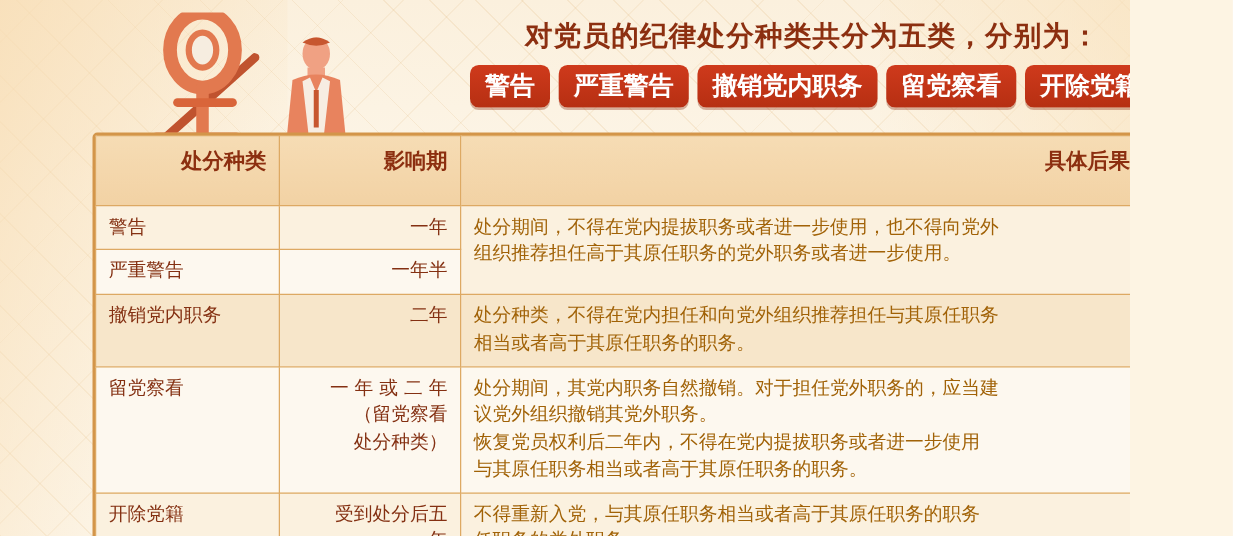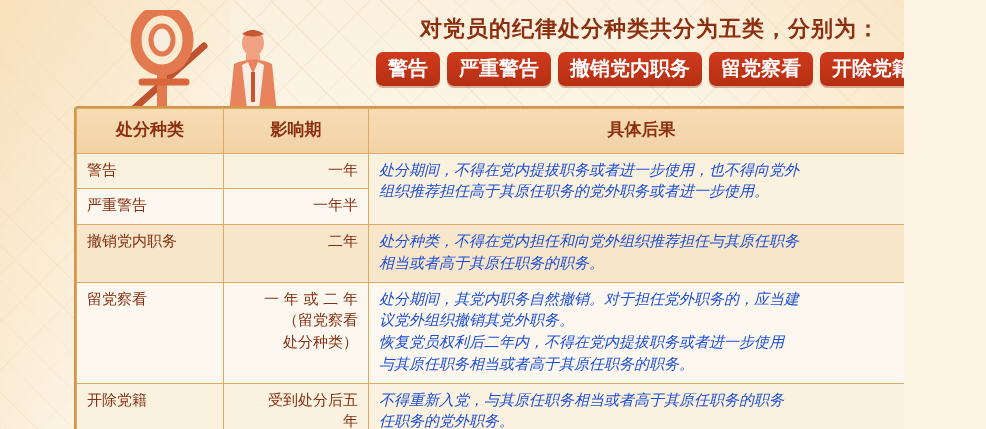--- a/index.html
+++ b/index.html
@@ -124,36 +124,36 @@
     padding: 6px 10px 7px 10px;
     font-size: 15px;
     color: #7e2a0c;
     line-height: 1.45;
   }
   thead th {
     background: linear-gradient(180deg, #f6dcb4 0%, #f2d2a4 100%);
     font-size: 17px;
     font-weight: bold;
     color: #8c2f10;
-    text-align: center;
-    padding: 8px 10px 11px 10px;
+    text-align: right;
+    padding: 8px 10px 22px 10px;
     height: 22px;
   }
   col.c1 { width: 147px; }
   col.c2 { width: 145px; }
   col.c3 { width: 546px; }
 
   tbody tr.odd td { background: #fbf1df; }
   tbody tr.even td { background: #fdf8ef; }
   tbody tr.tint td { background: #f7e6ca; }
 
   td.kind { font-weight: normal; color: #843012; white-space: nowrap; }
   td.period { color: #843012; }
   td.period.center { text-align: right; }
-  td.effect { color: #1d4ed8; font-style: italic; }
+  td.effect { color: #a16207; }
   .line { display: block; }
 </style>
 </head>
 <body>
 
 <div class="poster">
   <div class="bg-lines"></div>
   <div class="bg-corner-left"></div>
   <div class="bg-corner-right"></div>
 

